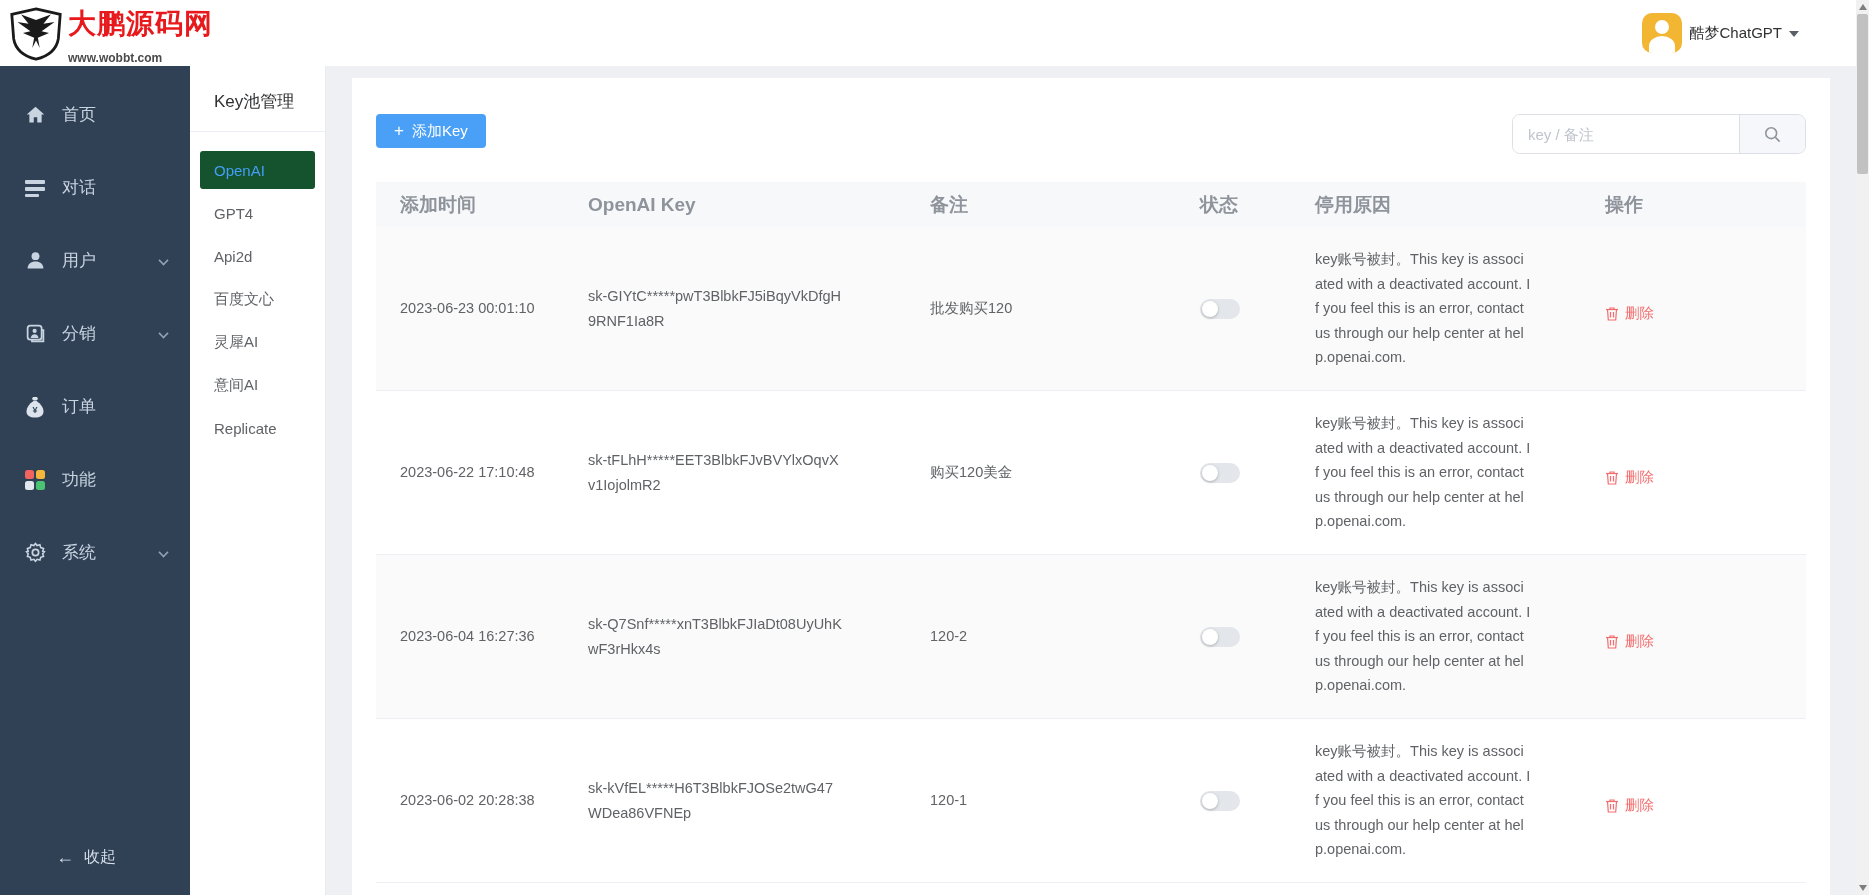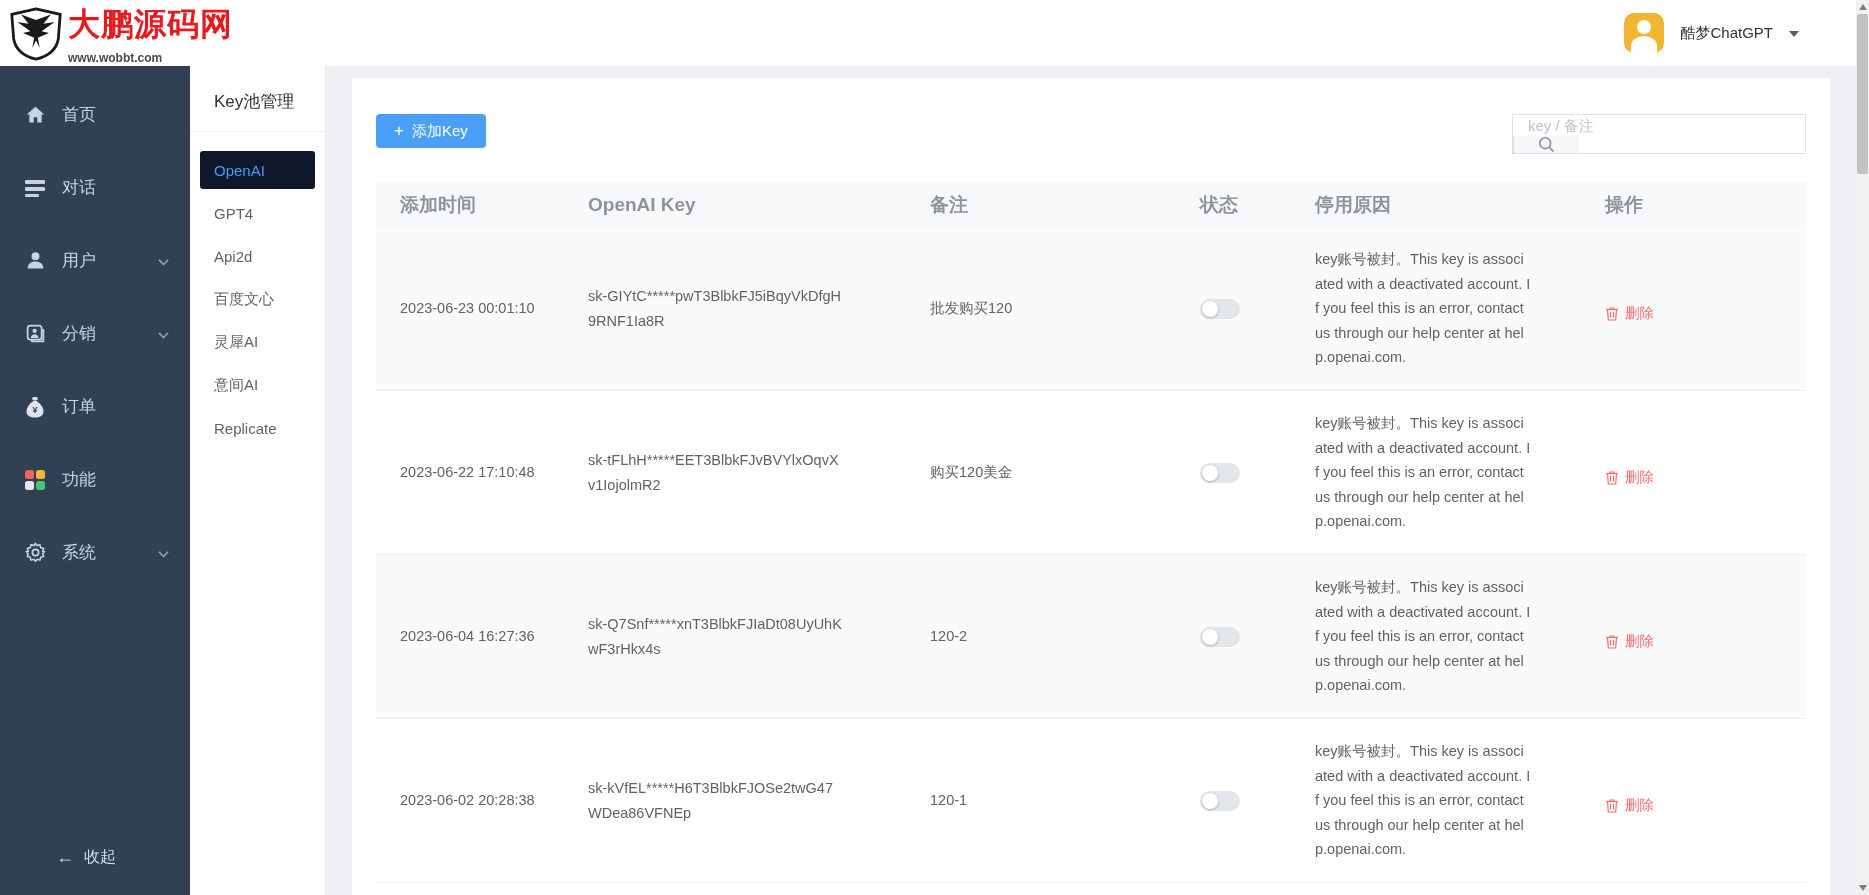--- a/index.html
+++ b/index.html
@@ -4,23 +4,23 @@
 <style>
   * { margin:0; padding:0; box-sizing:border-box; }
   html,body { width:1869px; height:895px; overflow:hidden; }
   body { font-family:"Liberation Sans","DejaVu Sans",sans-serif; background:#eef0f4; color:#606266; }
 
   
   .topbar { position:absolute; left:0; top:0; width:1869px; height:66px; background:#fff; display:flex; align-items:center; justify-content:space-between; z-index:3; }
   .logo { display:flex; align-items:flex-start; padding:6px 0 0 8px; }
   .logo-mark { width:56px; height:54px; }
   .logo-txt { margin-left:4px; display:flex; flex-direction:column; }
-  .logo-title { color:#e8191c; font-size:32px; font-weight:700; letter-spacing:1px; line-height:34px; }
+  .logo-title { color:#e8191c; font-size:28px; font-weight:700; letter-spacing:1px; line-height:34px; }
   .logo-sub { color:#4a4a4a; font-size:12px; font-weight:700; margin-top:10px; }
-  .userbox { display:flex; align-items:center; gap:16px; margin-right:70px; cursor:pointer; }
+  .userbox { display:flex; align-items:center; gap:7px; margin-right:70px; cursor:pointer; }
   .avatar { width:40px; height:40px; border-radius:10px; background:#f2b632; position:relative; overflow:hidden; }
   .avatar:before { content:""; position:absolute; left:13px; top:7px; width:14px; height:14px; border-radius:50%; background:#fff; }
   .avatar:after { content:""; position:absolute; left:7px; top:23px; width:26px; height:20px; border-radius:50% 50% 0 0; background:#fff; }
   .username { font-size:15px; color:#303133; }
   .caret-down { width:0; height:0; border-left:5px solid transparent; border-right:5px solid transparent; border-top:6px solid #5a5e66; margin-top:2px; }
 
   
   .nav { position:absolute; left:0; top:66px; width:190px; height:829px; background:#304156; padding-top:12px; }
   .nav-item { height:73px; display:flex; align-items:center; padding-left:24px; color:#c9d4e1; font-size:17px; cursor:pointer; position:relative; }
   .nav-item .ni-icon { width:22px; height:22px; margin-right:16px; display:flex; align-items:center; justify-content:center; flex:none; }
@@ -28,30 +28,30 @@
   .nav-chevron { position:absolute; right:22px; width:9px; height:9px; border-right:2px solid #93a1b3; border-bottom:2px solid #93a1b3; transform:rotate(45deg) scale(.8); top:32px; }
   .collapse { position:absolute; left:0; bottom:18px; width:190px; height:40px; display:flex; align-items:center; padding-left:56px; color:#d3dbe6; font-size:16px; cursor:pointer; }
   .collapse .arr { margin-right:10px; font-size:18px; }
 
   
   .submenu { position:absolute; left:190px; top:66px; width:136px; height:829px; background:#fff; border-right:1px solid #e9ebef; }
   .submenu-title { font-size:17px; color:#303133; padding:24px 16px 18px 24px; }
   .submenu-divider { height:1px; background:#ebeef2; }
   .submenu-list { padding-top:14px; }
   .submenu-item { height:38px; margin:5px 10px; display:flex; align-items:center; padding-left:14px; font-size:15px; color:#606266; border-radius:3px; cursor:pointer; }
-  .submenu-item.active { background:#0f172a; color:#459df5; }
+  .submenu-item.active { background:#14532d; color:#459df5; }
 
   
   .main { position:absolute; left:326px; top:66px; width:1543px; height:829px; background:#eef0f4; }
   .card { position:absolute; left:26px; top:12px; width:1478px; height:817px; background:#fff; padding:36px 24px 0 24px; }
 
   .toolbar { display:flex; justify-content:space-between; align-items:flex-start; margin-bottom:28px; }
   .btn-add { background:#4aa0f6; color:#fff; border:none; border-radius:4px; height:34px; padding:0 18px; font-size:15px; font-family:inherit; display:flex; align-items:center; gap:8px; cursor:pointer; }
   .btn-add .plus { font-size:17px; font-weight:400; }
-  .search { display:flex; width:294px; height:40px; border:1px solid #dcdfe6; border-radius:0; overflow:hidden; background:#fff;flex-direction:column; }
+  .search { display:flex; width:294px; height:40px; border:1px solid #dcdfe6; border-radius:8px; overflow:hidden; background:#fff; }
   .search input { flex:1; border:none; outline:none; padding:0 15px; font-size:15px; font-family:inherit; color:#606266; min-width:0; }
   .search input::placeholder { color:#bfc4cd; }
   .search-btn { width:66px; background:#f5f7fa; border-left:1px solid #dcdfe6; display:flex; align-items:center; justify-content:center; cursor:pointer; }
 
   
   .table { width:1430px; }
   .thead { display:flex; background:#f7f8fa; height:45px; align-items:center; }
   .th { font-size:19px; font-weight:700; color:#8f949c; padding-left:24px; }
   .trow { display:flex; align-items:center; min-height:164px; border-bottom:1px solid #ecf0f4; font-size:14.5px; color:#606266; }
   .trow:nth-child(even) { background:#fafafa; }

